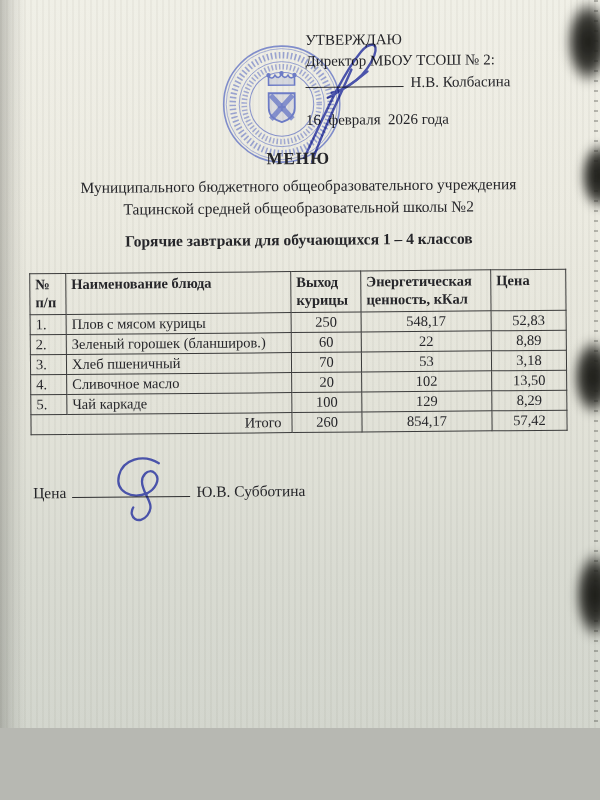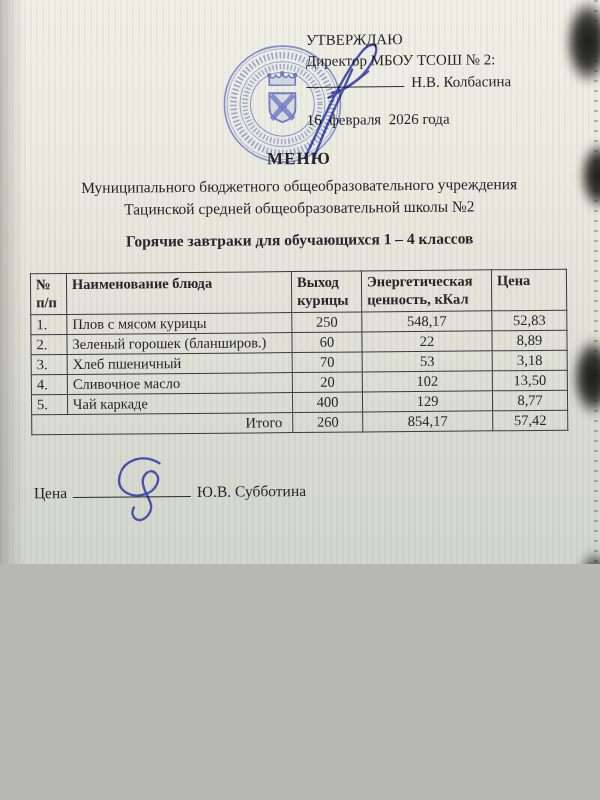--- a/index.html
+++ b/index.html
@@ -1,18 +1,18 @@
 <!DOCTYPE html>
 <html><head>
 <meta charset="utf-8">
 <style>
   html,body{margin:0;padding:0;}
   body{width:600px;height:800px;overflow:hidden;background:#b7b8b2;}
   .photo{
-    position:relative;width:600px;height:564px;overflow:hidden;
+    position:relative;width:600px;height:728px;overflow:hidden;
     background:linear-gradient(180deg,#f0efe6 0%,#ebeae0 30%,#e2e2d8 55%,#d8dad1 78%,#d2d5cc 100%);
     font-family:"Liberation Serif","DejaVu Serif",serif;
     color:#26262a;
   }
   
   .texture{
     position:absolute;inset:0;pointer-events:none;
     background:repeating-linear-gradient(90deg,rgba(120,120,112,0.06) 0 2px,rgba(255,255,255,0.03) 2px 6px);
   }
   .left-shade{
@@ -167,23 +167,23 @@
         <tr>
           <td class="num">4.</td>
           <td>Сливочное масло</td>
           <td class="val">20</td>
           <td class="val">102</td>
           <td class="val">13,50</td>
         </tr>
         <tr>
           <td class="num">5.</td>
           <td>Чай каркаде</td>
-          <td class="val">400</td>
+          <td class="val">100</td>
           <td class="val">129</td>
-          <td class="val">8,77</td>
+          <td class="val">8,29</td>
         </tr>
         <tr class="total">
           <td class="lbl" colspan="2">Итого</td>
           <td class="val">260</td>
           <td class="val">854,17</td>
           <td class="val">57,42</td>
         </tr>
       </tbody>
     </table>
 

